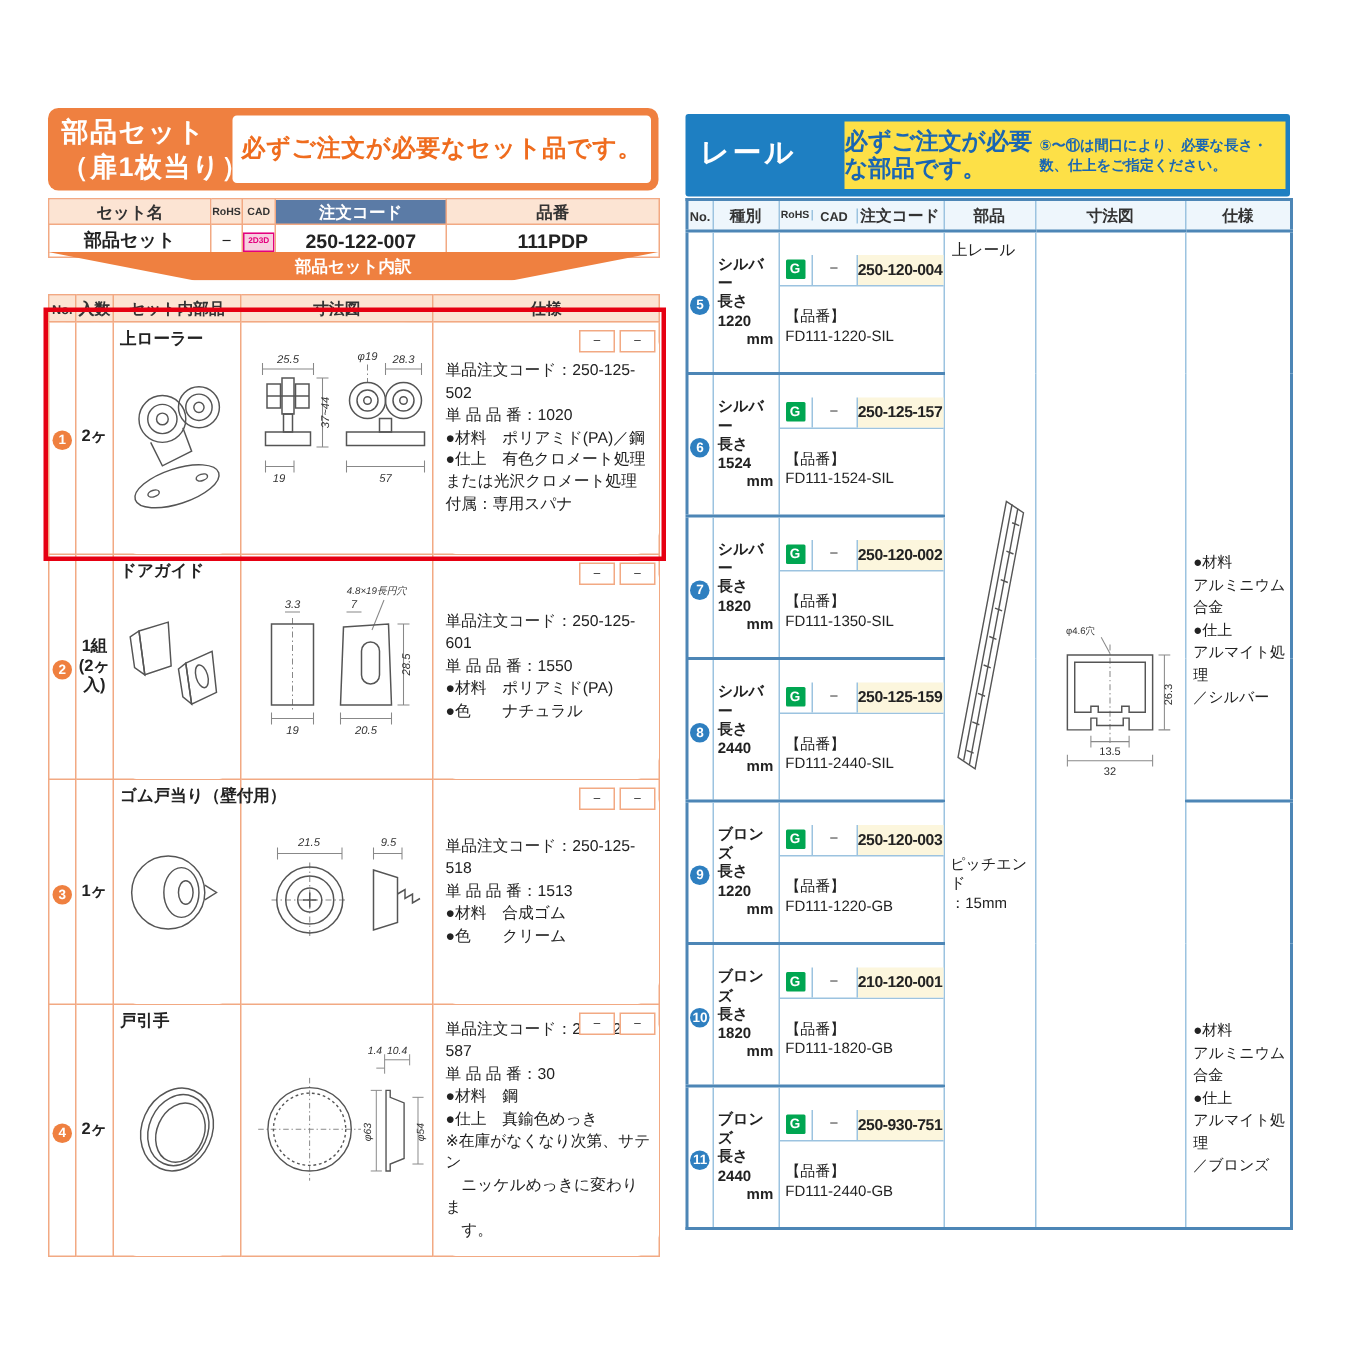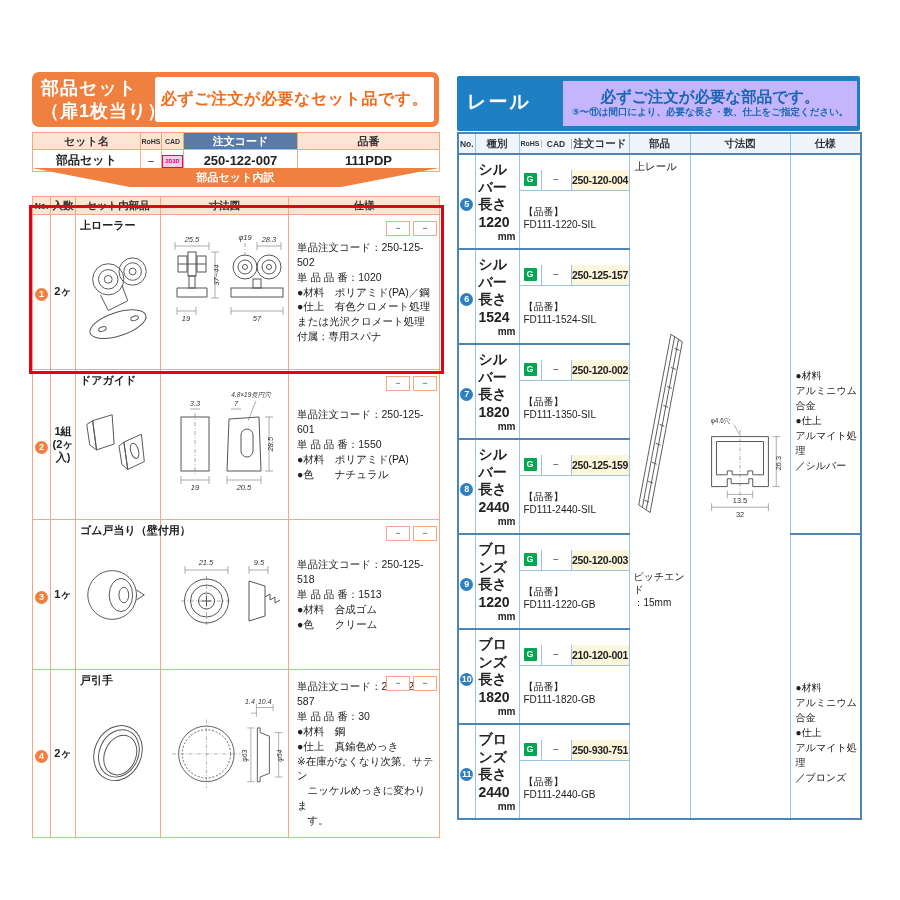--- a/index.html
+++ b/index.html
@@ -48,32 +48,32 @@
   .c-spec{position:relative;}
   .dash-boxes{position:absolute;top:2px;right:2px;z-index:2;}
   .dash-boxes span{display:inline-block;width:22px;height:13px;line-height:12px;border:1px solid #f2a983;
     background:#fff;font-size:9px;text-align:center;margin-left:3px;color:#444;}
   .spec-text{padding:6px 4px 6px 8px;font-size:10.5px;line-height:1.42;}
   .red-box{position:absolute;left:-3px;top:133px;width:409px;height:163px;border:3px solid #e60012;z-index:5;}
   
   .right-panel{position:absolute;left:457px;top:76px;width:403px;height:748px;}
   .rp-header{position:absolute;top:0;left:0;width:403px;height:55px;background:#1e7fc2;border-radius:2px;}
   .rp-title{position:absolute;top:13px;left:10px;color:#fff;font-weight:bold;font-size:19px;letter-spacing:2px;}
-  .rp-notice-box{position:absolute;top:5px;left:106px;right:3px;bottom:5px;background:#c4b5fd;
-    display:flex;flex-direction:column;align-items:center;justify-content:center;}
+  .rp-notice-box{position:absolute;top:5px;left:106px;right:3px;bottom:5px;background:#fde047;
+    display:flex;flex-direction:row;align-items:center;justify-content:center;}
   .rp-notice-box .l1{color:#1a66b3;font-weight:bold;font-size:15.5px;line-height:1.15;}
-  .rp-notice-box .l2{color:#1a66b3;font-size:9.5px;font-weight:bold;text-align:center;}
+  .rp-notice-box .l2{color:#1a66b3;font-size:9.5px;font-weight:bold;}
   .rail-table{position:absolute;top:56px;left:0;width:403px;border:2px solid #4d86b6;}
   .rail-table th,.rail-table td{border:1px solid #9cc3e0;padding:0;}
   .rail-table tr.hd th{background:#eef6fc;height:19px;font-size:10.5px;font-weight:bold;color:#333;border-bottom:2px solid #4d86b6;}
   .rail-table tr.rrow>td{border-top:2px solid #4d86b6;}
   .rail-table tr.rrow:first-of-type>td{border-top:none;}
   .rail-table td{vertical-align:middle;background:#fff;}
   .c-type{vertical-align:middle;}
-  .type-text{font-weight:bold;font-size:14px;line-height:1.25;padding:2px 2px 0 3px;}
+  .type-text{font-weight:bold;font-size:10px;line-height:1.25;padding:2px 2px 0 3px;}
   .type-unit{font-weight:bold;font-size:10px;text-align:right;padding:0 3px 2px 0;}
   .c-order{vertical-align:top;}
   .order-strip{display:flex;height:20px;border-bottom:1px solid #9cc3e0;align-items:center;}
   .os-rohs{width:21px;text-align:center;border-right:1px solid #9cc3e0;height:100%;display:flex;align-items:center;justify-content:center;}
   .os-cad{width:29px;text-align:center;border-right:1px solid #9cc3e0;height:100%;display:flex;align-items:center;justify-content:center;font-size:10px;color:#444;}
   .os-code{flex:1;height:100%;background:#fcf6dd;display:flex;align-items:center;justify-content:center;
     font-weight:bold;font-size:10.5px;letter-spacing:-0.3px;}
   .g-badge{display:inline-block;width:13px;height:13px;line-height:13px;background:#00a651;color:#fff;
     font-size:9px;font-weight:bold;text-align:center;border-radius:1px;}
   .hinban{padding:14px 2px 2px 4px;font-size:10px;line-height:1.35;}

